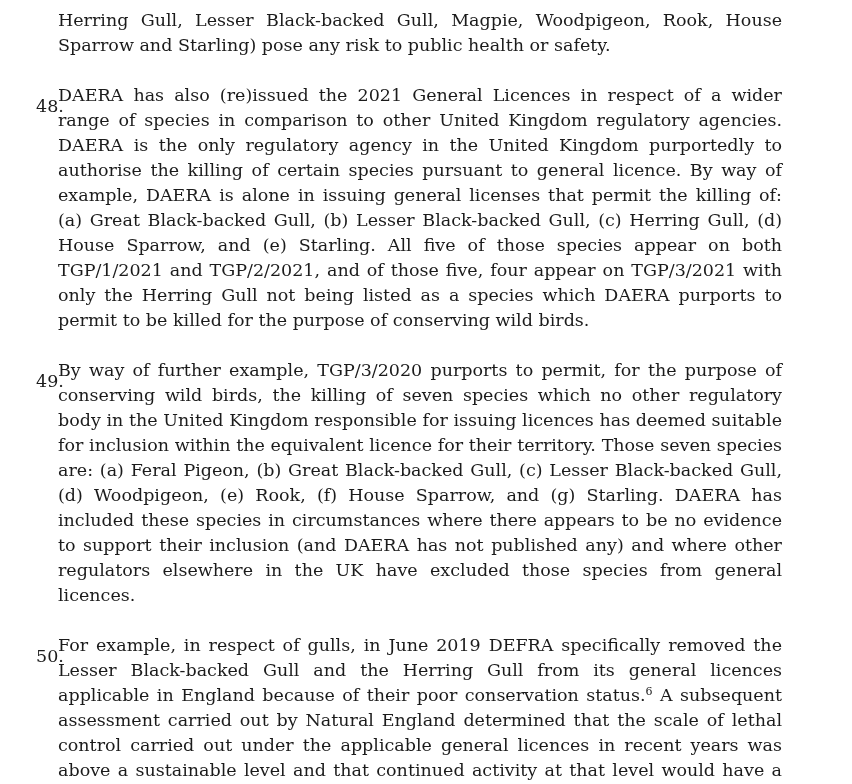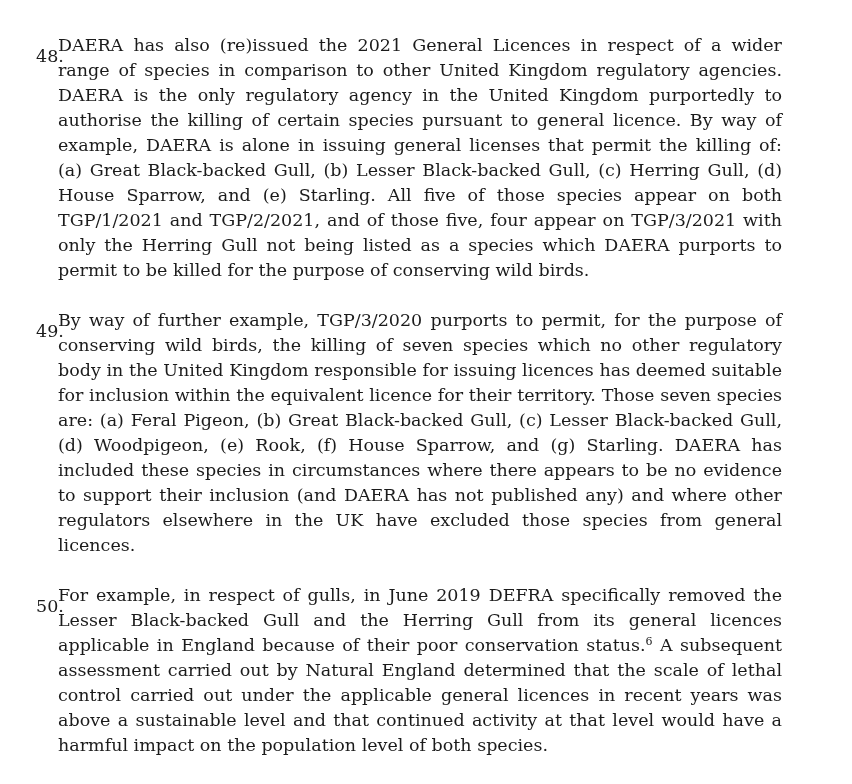--- a/index.html
+++ b/index.html
@@ -55,20 +55,21 @@
     position: relative;
     top: -6px;
   }
 </style>
 </head>
 <body>
 
 <div class="page">
   <div class="content">
 
+    <p class="para first"><span>Herring Gull, Lesser Black-backed Gull, Magpie, Woodpigeon, Rook, House Sparrow and Starling) pose any risk to public health or safety.</span></p>
 
     <p class="para"><span class="para-number">48.</span><span>DAERA has also (re)issued the 2021 General Licences in respect of a wider range of species in comparison to other United Kingdom regulatory agencies. DAERA is the only regulatory agency in the United Kingdom purportedly to authorise the killing of certain species pursuant to general licence. By way of example, DAERA is alone in issuing general licenses that permit the killing of: (a) Great Black-backed Gull, (b) Lesser Black-backed Gull, (c) Herring Gull, (d) House Sparrow, and (e) Starling. All five of those species appear on both TGP/1/2021 and TGP/2/2021, and of those five, four appear on TGP/3/2021 with only the Herring Gull not being listed as a species which DAERA purports to permit to be killed for the purpose of conserving wild birds.</span></p>
 
     <p class="para"><span class="para-number">49.</span><span>By way of further example, TGP/3/2020 purports to permit, for the purpose of conserving wild birds, the killing of seven species which no other regulatory body in the United Kingdom responsible for issuing licences has deemed suitable for inclusion within the equivalent licence for their territory. Those seven species are: (a) Feral Pigeon, (b) Great Black-backed Gull, (c) Lesser Black-backed Gull, (d) Woodpigeon, (e) Rook, (f) House Sparrow, and (g) Starling. DAERA has included these species in circumstances where there appears to be </span><span class="seg-underline">no evidence</span><span> to support their inclusion (and DAERA has not published any) and where other regulators elsewhere in the UK have excluded those species from general licences.</span></p>
 
     <p class="para"><span class="para-number">50.</span><span>For example, in respect of gulls, in June 2019 DEFRA specifically removed the Lesser Black-backed Gull and the Herring Gull from its general licences applicable in England because of their poor conservation status.</span><span class="seg-sup">6</span><span> A subsequent assessment carried out by Natural England determined that the scale of lethal control carried out under the applicable general licences in recent years was above a sustainable level and that continued activity at that level would have a harmful impact on the population level of both species.</span></p>
 
   </div>
 </div>
 

